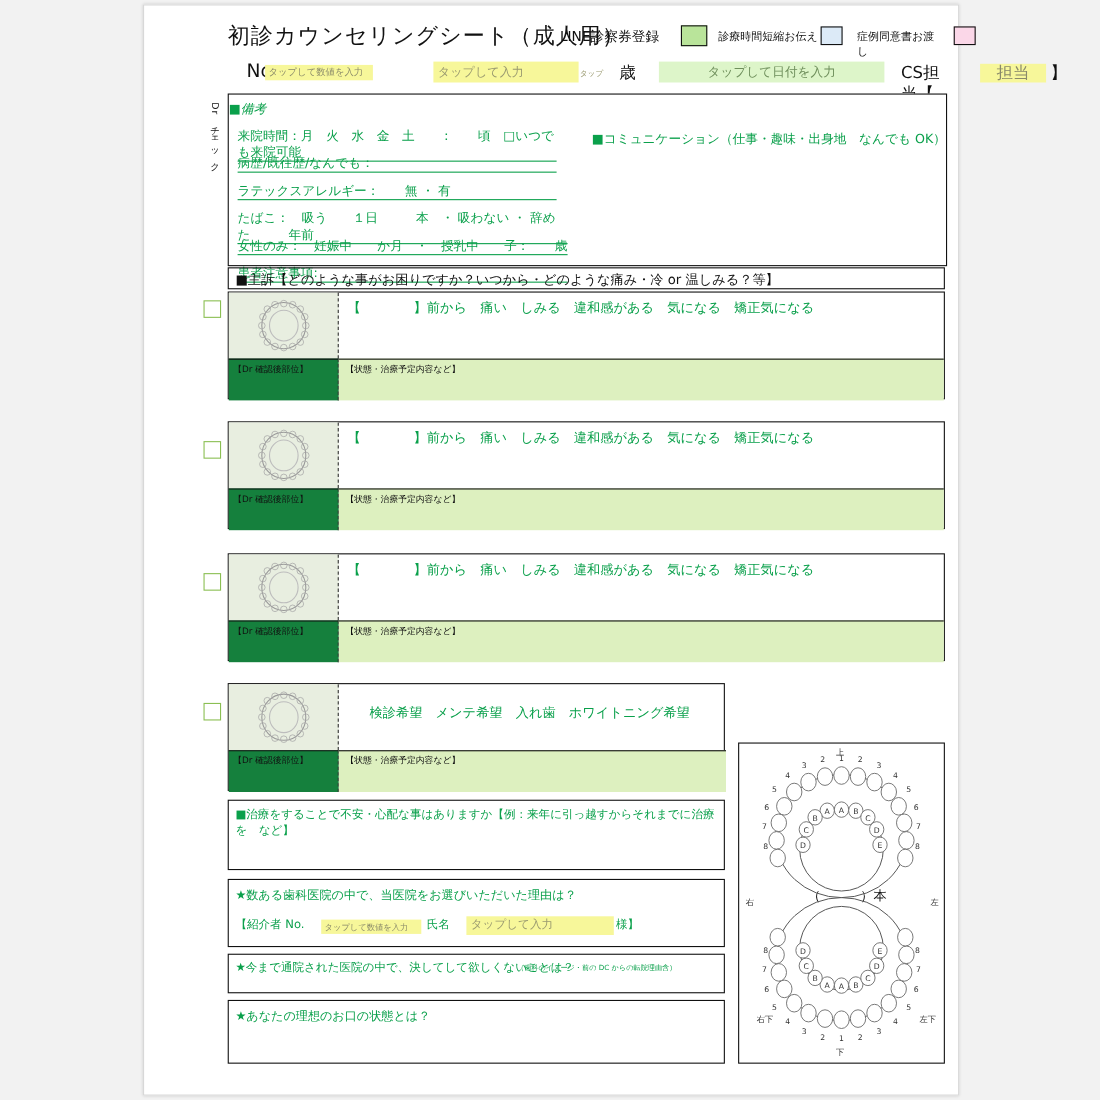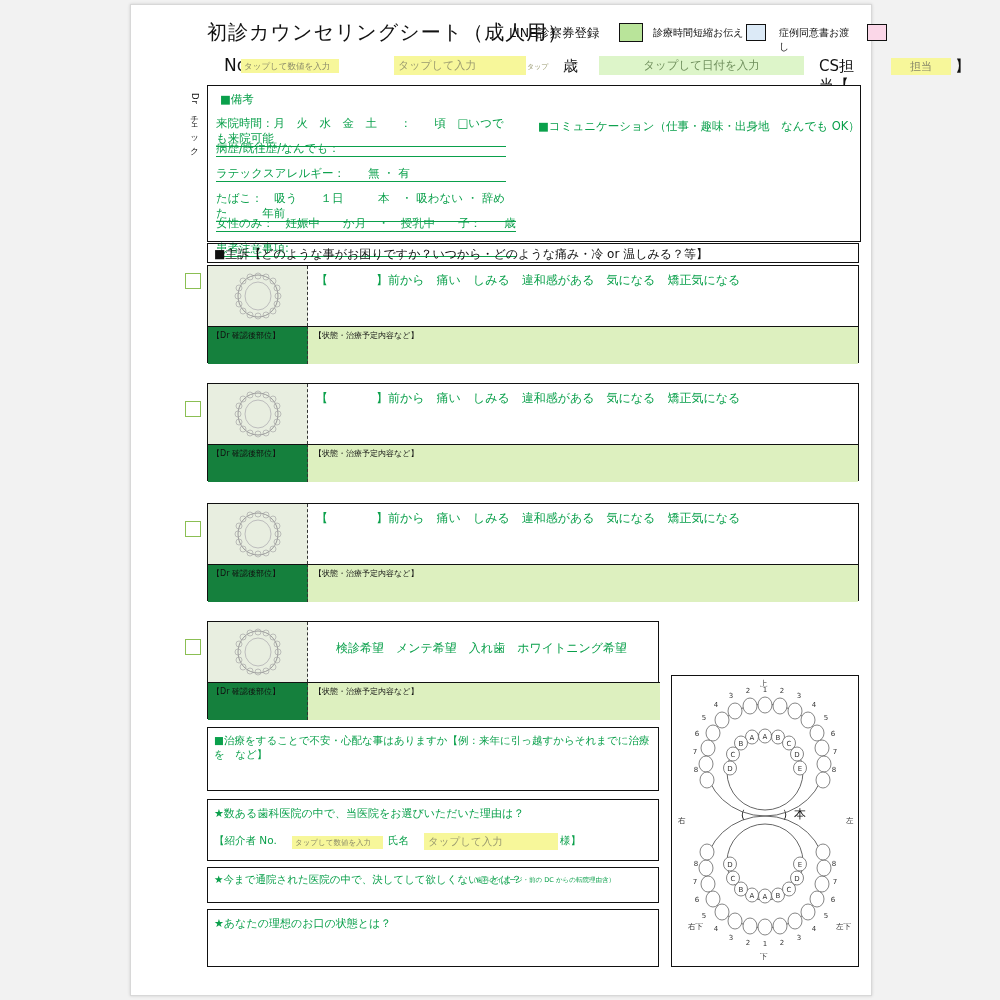--- a/index.html
+++ b/index.html
@@ -32,21 +32,21 @@
 
   
   .no-lbl{position:absolute; left:45px; top:40px; font-size:17px;color:#111;text-align:center;}
   .tap-no{position:absolute; left:62px; top:44px; width:95px;height:14px;background:#f7f79a;font-size:8.5px;color:#8a8a6a;padding-left:3px;line-height:14px;}
   .name-lbl{position:absolute; left:172px; top:42px; font-size:15px;color:#111;margin-top:32px;}
   .tap-name{position:absolute; left:215px; top:41px; width:128px;height:19px;background:#f7f79a;font-size:11px;color:#9a9a70;padding-left:4px;line-height:19px;}
   .tap-mini{position:absolute; left:348px; top:47px; font-size:7px;color:#9a9a70;}
   .age-lbl{position:absolute; left:384px; top:42px; font-size:15px;color:#111;}
   .tap-date{position:absolute; left:420px; top:41px; width:205px;height:19px;background:#ddf5c9;font-size:11.5px;color:#6f8f5c;text-align:center;line-height:19px;}
   .cs-lbl{position:absolute; left:640px; top:42px; font-size:15px;color:#111;}
-  .tap-tant{position:absolute; left:712px; top:43px; width:60px;height:17px;background:#f7f79a;font-size:11px;color:#8a8a6a;text-align:center;line-height:17px;}
+  .tap-tant{position:absolute; left:712px; top:43px; width:60px;height:17px;background:#f7f79a;font-size:15px;color:#8a8a6a;text-align:center;line-height:17px;}
   .brk{position:absolute; left:776px; top:42px; font-size:15px;color:#111;}
 
   
   .drcheck{
     position:absolute; left:8px; top:78px; width:14px;
     font-size:8.5px; color:#111; writing-mode:vertical-rl; letter-spacing:1px;
   }
 
   
   .box-remarks{position:absolute; left:28px; top:70px; width:652px; height:155px; border:1px solid #111; background:#fff;}
@@ -117,21 +117,21 @@
     <div class="tap-mini">タップ</div>
     <div class="age-lbl">歳</div>
     <div class="tap-date">タップして日付を入力</div>
     <div class="cs-lbl">CS担当【</div>
     <div class="tap-tant">担当</div>
     <div class="brk">】</div>
 
     <div class="drcheck">Dr チェック</div>
 
     <div class="box-remarks">
-      <div class="rm" style="left:12px;top:6px;">■備考</div>
+      <div class="rm" style="left:0;top:6px;font-style:italic;">■備考</div>
       <div class="cm">■コミュニケーション（仕事・趣味・出身地　なんでも OK）</div>
       <div class="rm rm-u" style="left:8px;top:30px;width:290px;">来院時間：月　火　水　金　土　　：　　頃　□いつでも来院可能</div>
       <div class="rm rm-u" style="left:8px;top:55px;width:290px;">病歴/既往歴/なんでも：</div>
       <div class="rm rm-u" style="left:8px;top:80px;width:290px;">ラテックスアレルギー：　　無 ・ 有</div>
       <div class="rm rm-u" style="left:8px;top:105px;width:300px;">たばこ：　吸う　　１日　　　本　・ 吸わない ・ 辞めた　　　年前</div>
       <div class="rm rm-u" style="left:8px;top:130px;width:300px;">女性のみ：　妊娠中　　か月　・　授乳中　　子：　　歳</div>
       <div class="rm rm-u" style="left:8px;top:155px;width:300px;">患者注意事項:</div>
     </div>
 
     <div class="cc-head">■主訴【どのような事がお困りですか？いつから・どのような痛み・冷 or 温しみる？等】</div>

